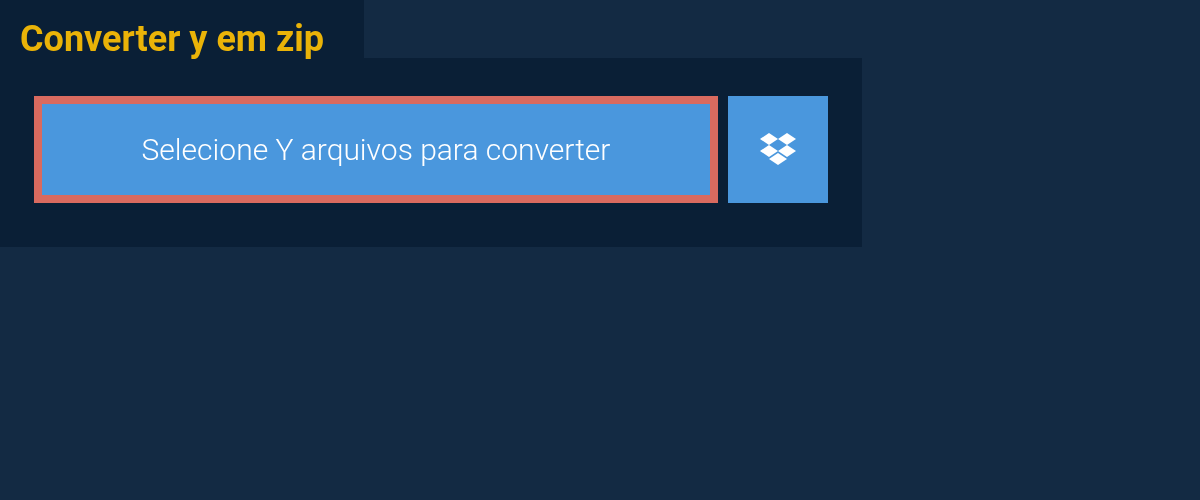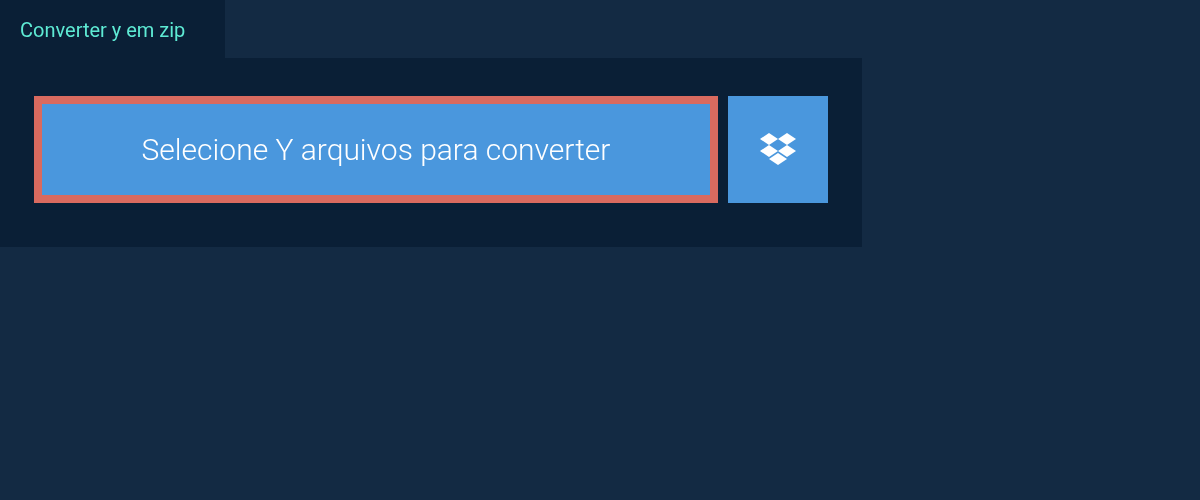--- a/index.html
+++ b/index.html
@@ -13,23 +13,23 @@
       background: #132a43;
       font-family: -apple-system, BlinkMacSystemFont, "Segoe UI", Roboto, Helvetica, Arial, sans-serif;
       overflow: hidden;
     }
     .panel {
       background: #0a1f36;
       width: 862px;
       margin-top: 58px;
     }
     .tab-label {
-      color: #5eead4;
-      font-size: 20px;
-      font-weight: 400;
+      color: #eab308;
+      font-size: 36px;
+      font-weight: 700;
     }
     .content {
       padding: 38px 34px 44px 34px;
     }
     .button-row {
       display: flex;
       gap: 10px;
       border-radius: 13px;
     }
     .select-button {

